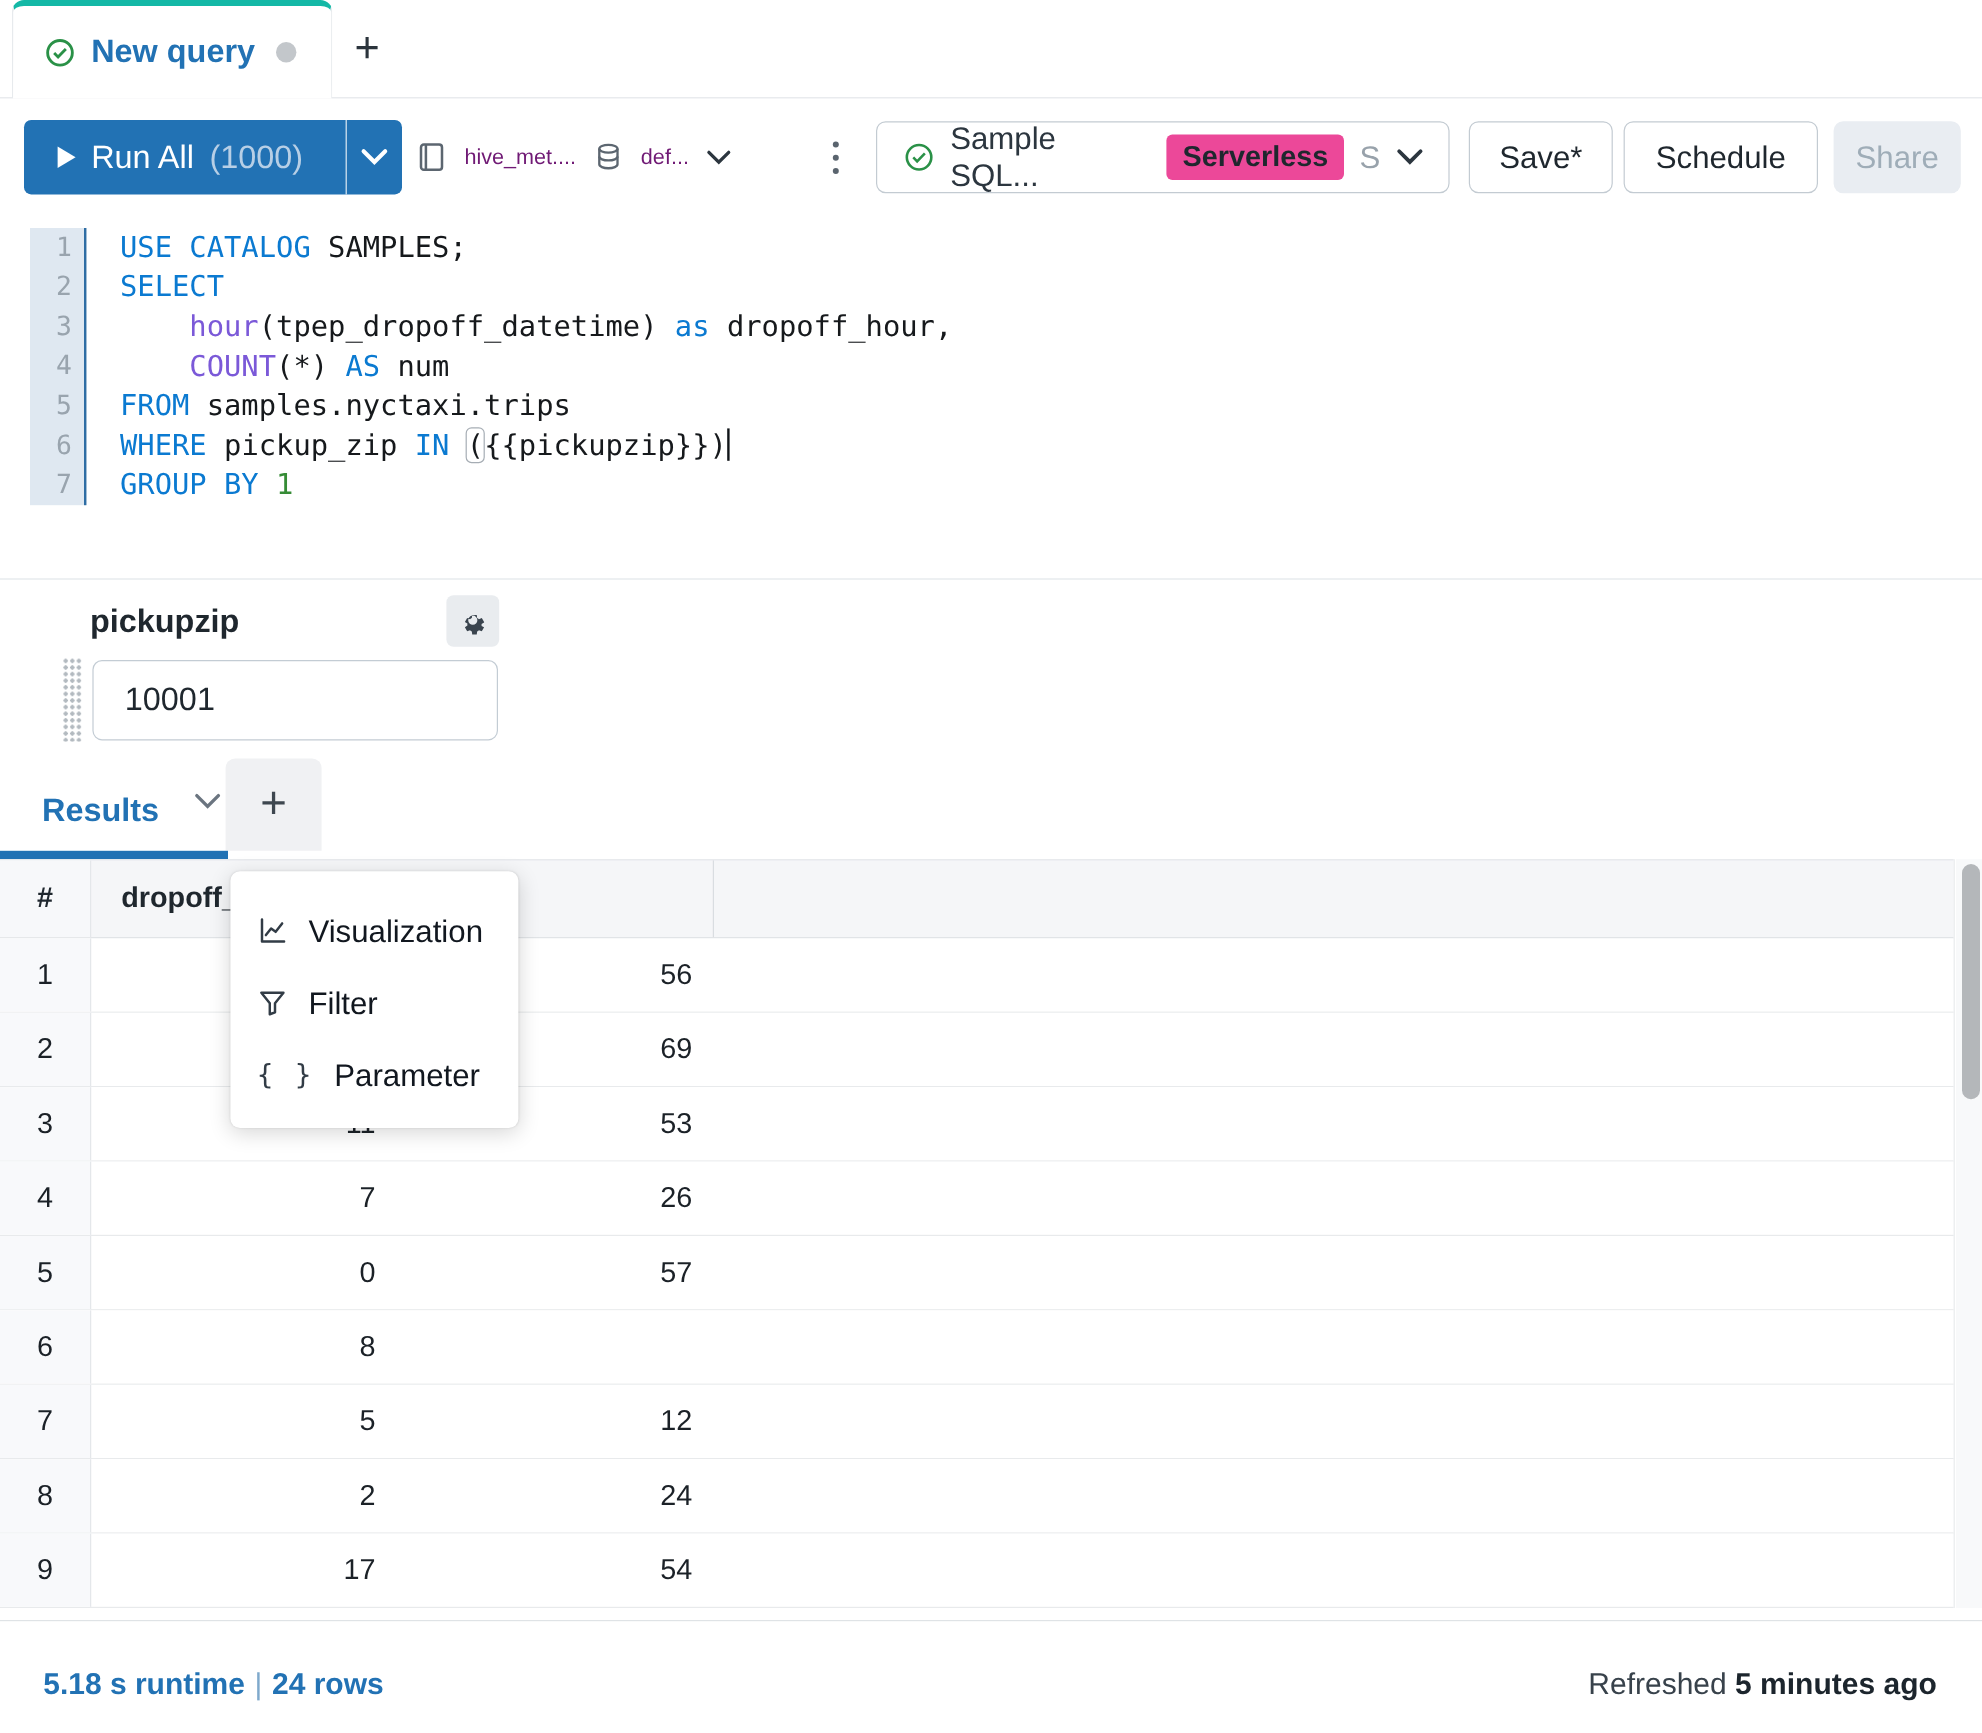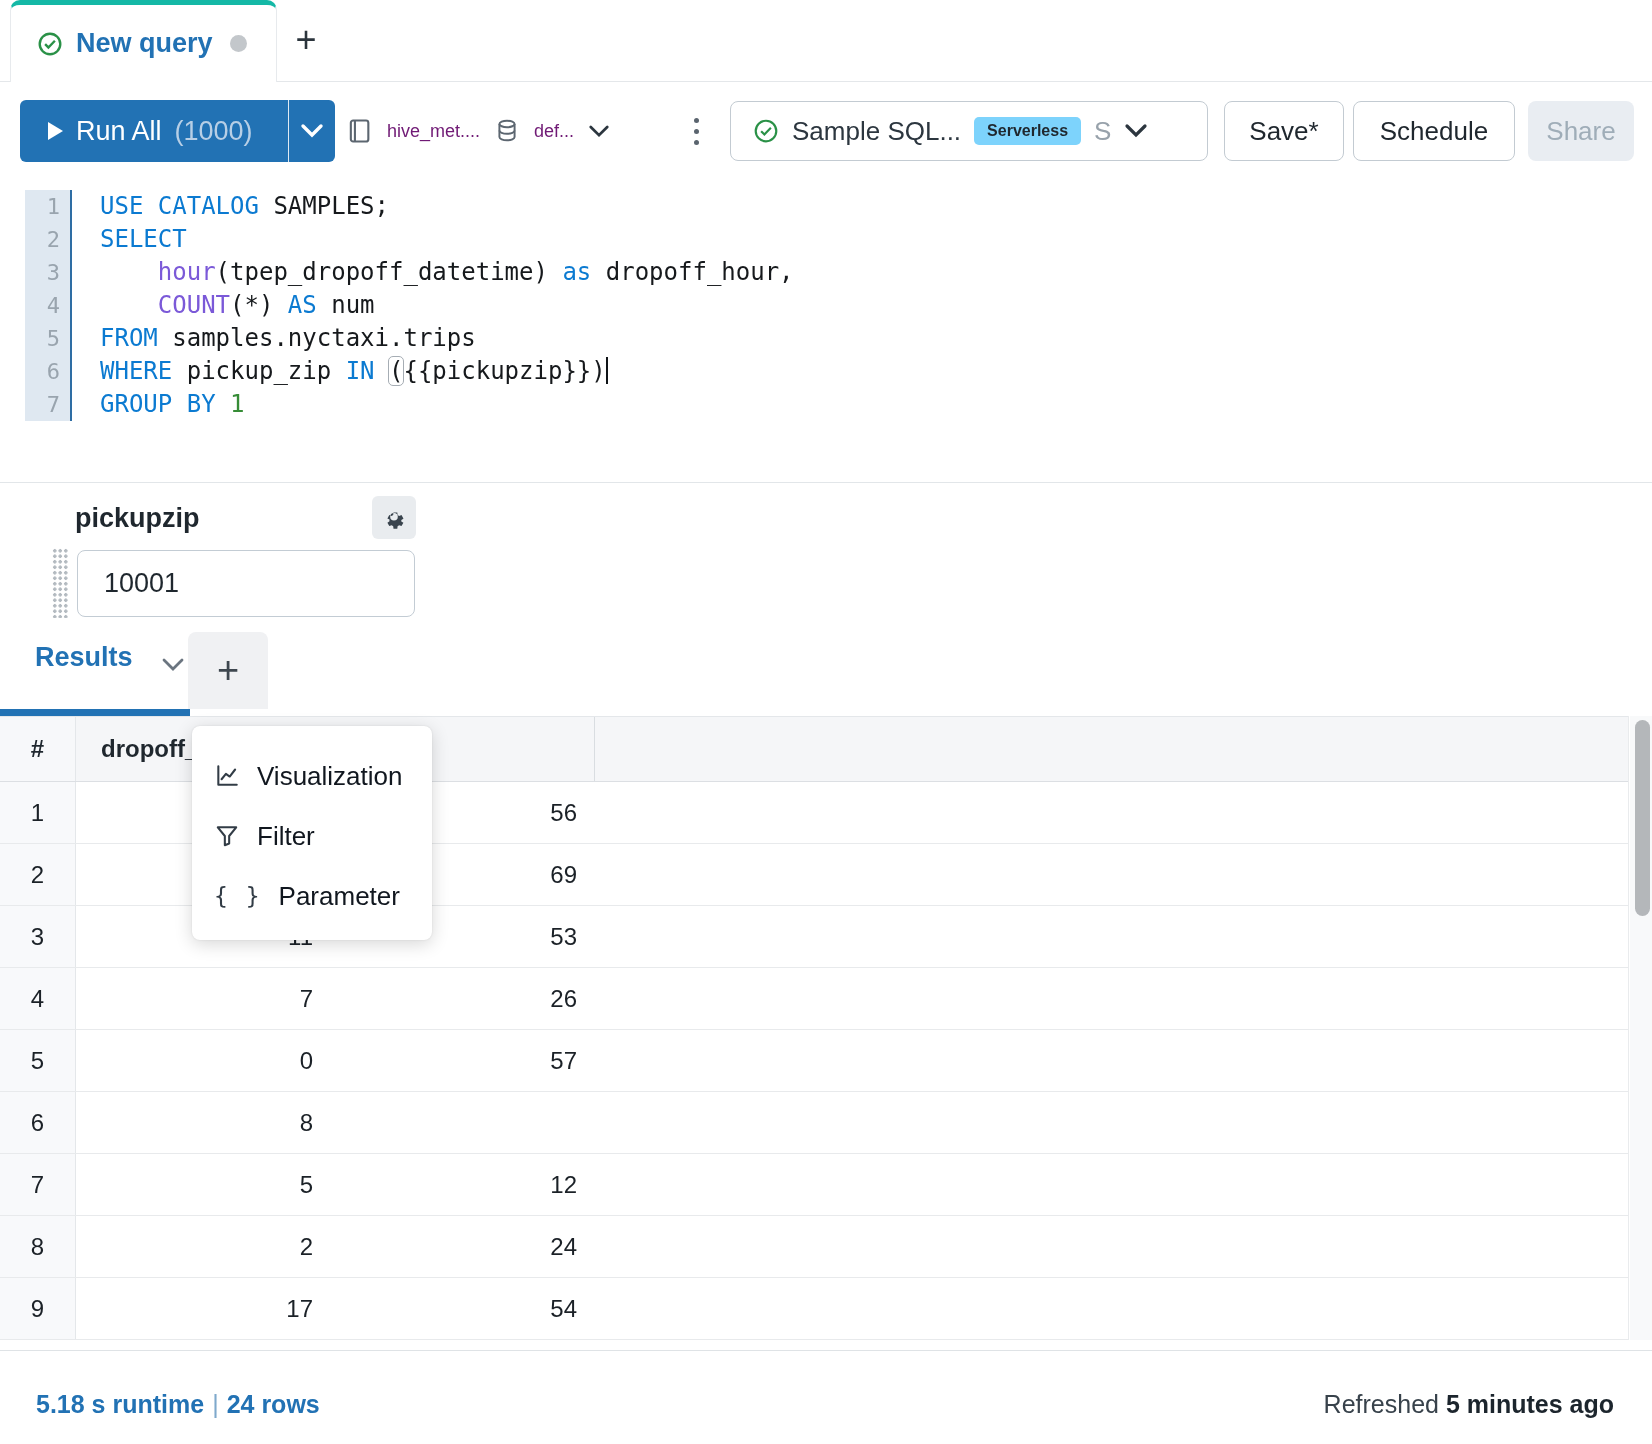--- a/index.html
+++ b/index.html
@@ -29,21 +29,21 @@
 
   .context-sel { position:absolute; left:345px; top:100px; height:62px; display:flex; align-items:center;
     gap:14px; font-size:18px; color:#701a75; cursor:pointer; }
   .kebab { position:absolute; left:684px; top:100px; width:24px; height:62px; display:flex; flex-direction:column;
     align-items:center; justify-content:center; gap:6px; cursor:pointer; }
   .kebab i { width:5px; height:5px; border-radius:50%; background:#5a646e; }
 
   .wh-btn { position:absolute; left:730px; top:101px; width:478px; height:60px; background:#fff;
     border:1px solid #c3cbd2; border-radius:8px; display:flex; align-items:center; gap:13px;
     padding:0 20px 0 22px; font-size:26px; color:#2c363f; cursor:pointer; }
-  .wh-badge { background:#7dd3fc; border-radius:5px; padding:5px 13px; font-weight:700; font-size:16px; color:#1f272e; }
+  .wh-badge { background:#ec4899; border-radius:5px; padding:5px 13px; font-weight:700; font-size:24px; color:#1f272e; }
   .wh-size { color:#98a2ab; font-size:26px; }
 
   .btn { position:absolute; top:101px; height:60px; background:#fff; border:1px solid #c3cbd2; border-radius:8px;
     display:flex; align-items:center; justify-content:center; font-size:26px; color:#1f272e; cursor:pointer; }
   .btn-save { left:1224px; width:120px; }
   .btn-schedule { left:1353px; width:162px; }
   .btn-share { left:1528px; width:106px; background:#e9edf2; border:none; color:#9fadb8; }
 
   
   .gutter { position:absolute; left:25px; top:190px; width:47px; height:231px; background:#dfe8f1;
@@ -65,21 +65,21 @@
   .param-label { position:absolute; left:75px; top:503px; font-size:27px; font-weight:700; color:#1f272e; }
   .gear-btn { position:absolute; left:372px; top:496px; width:44px; height:43px; background:#e9ecef;
     border-radius:6px; display:flex; align-items:center; justify-content:center; cursor:pointer; }
   .drag-handle { position:absolute; left:52px; top:548px; width:16px; height:70px; cursor:grab;
     background-image: radial-gradient(#b3bac0 1.7px, transparent 1.8px); background-size:5.5px 5.5px; }
   .param-input { position:absolute; left:77px; top:550px; width:338px; height:67px; border:1px solid #c3ccd4;
     border-radius:8px; font-size:27px; color:#1f272e; padding-left:26px;
     font-family:"Liberation Sans", sans-serif; outline:none; background:#fff; }
 
   
-  .results-tab { position:absolute; left:35px; top:642px; display:flex; align-items:flex-end; gap:28px; cursor:pointer; }
+  .results-tab { position:absolute; left:35px; top:660px; display:flex; align-items:flex-start; gap:28px; cursor:pointer; }
   .results-label { color:#2272B4; font-size:27px; font-weight:600; }
   .add-btn { position:absolute; left:188px; top:632px; width:80px; height:77px; background:#f0f1f3;
     border-radius:8px 8px 0 0; display:flex; align-items:center; justify-content:center;
     font-size:38px; font-weight:300; color:#3e474f; cursor:pointer; }
   .results-underline { position:absolute; left:0; top:709px; width:190px; height:7px; background:#2272B4; }
 
   
   .rtable { position:absolute; left:0; top:716px; width:1628px; }
   .rrow { display:flex; }
   .rhead { height:66px; background:#f5f6f8; border-top:1px solid #e4e7ea; border-bottom:1px solid #dcdfe3; }

